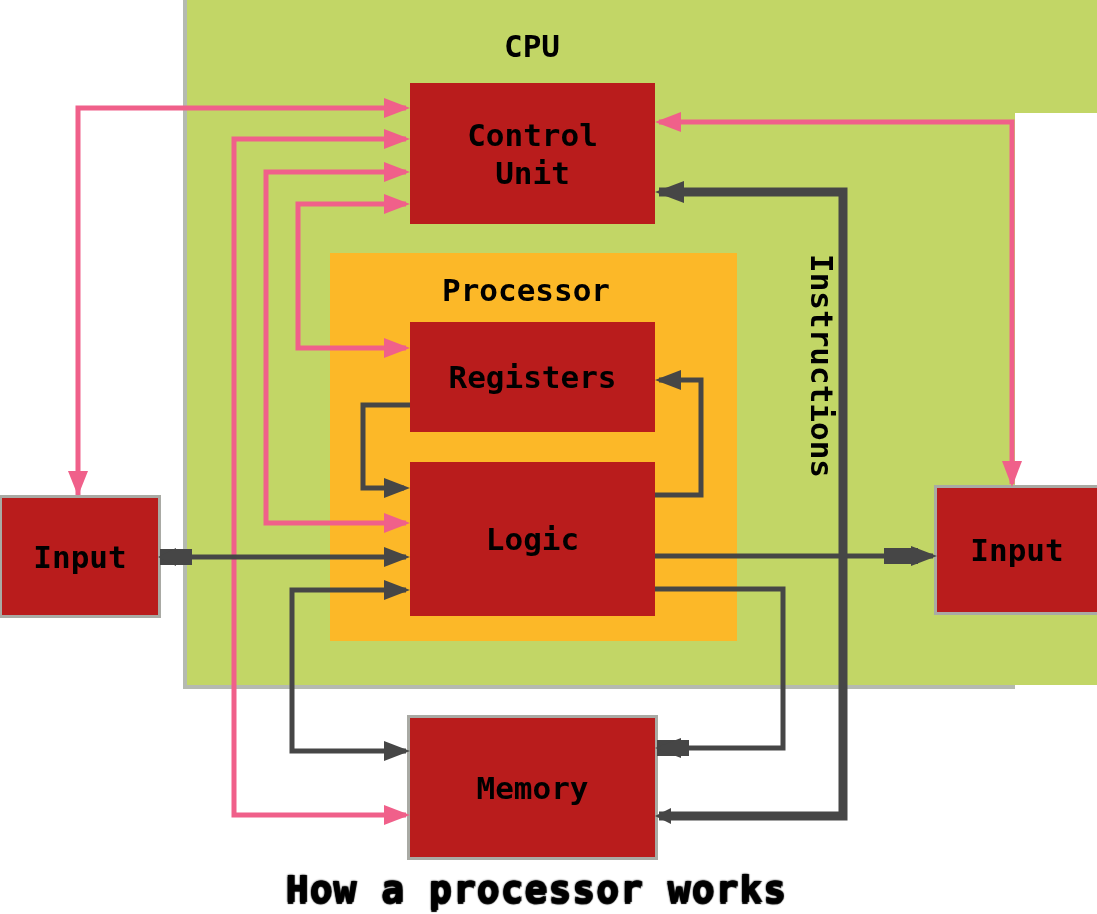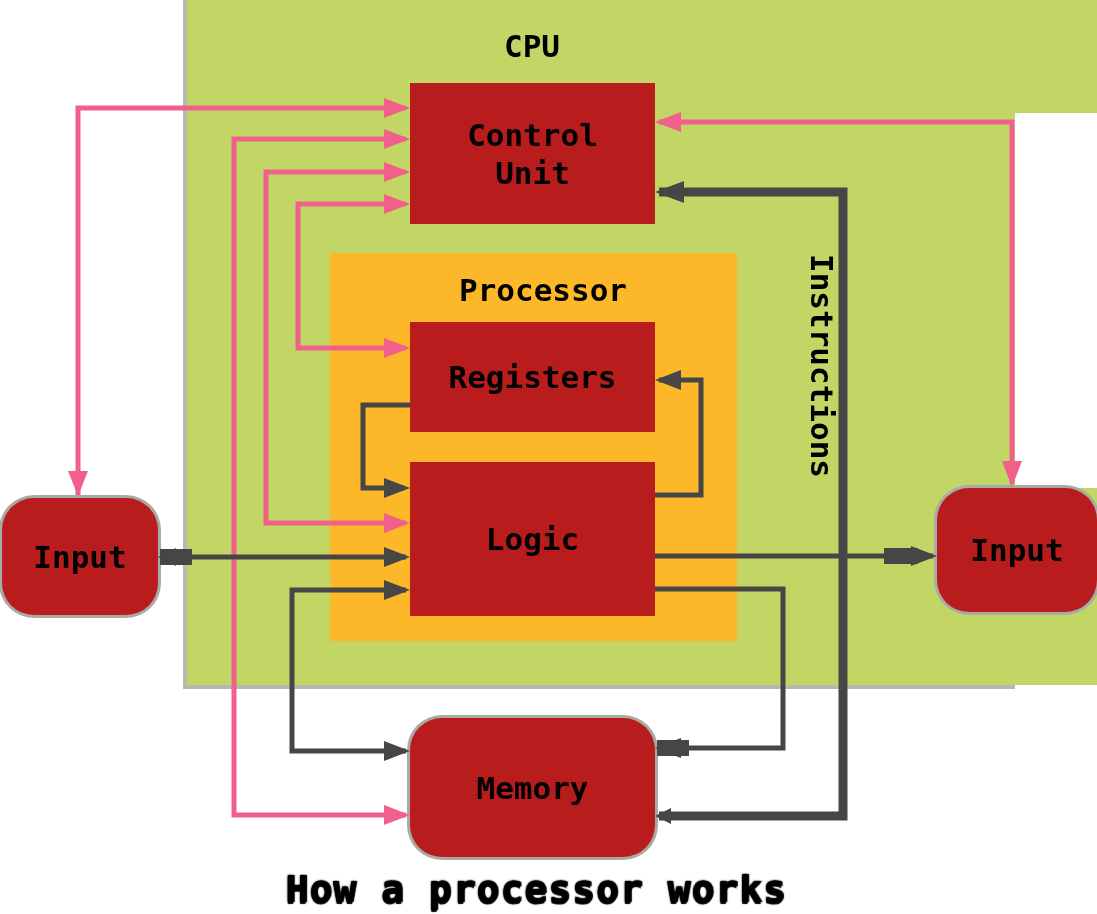--- a/index.html
+++ b/index.html
@@ -15,21 +15,21 @@
   
   .green{background:#c2d666;}
   .graystrip{background:#b5bab0;}
   .orange{background:#fcb828;}
   
   .pbox{
     background:#b91c1c;
     display:flex;align-items:center;justify-content:center;
     text-align:center;
   }
-  .pbox.ring{box-shadow:0 0 0 3px #a9aaa4;border-radius:32px;}
+  .pbox.ring{box-shadow:0 0 0 3px #a9aaa4;}
   .boxlabel{
     font-size:31px;font-weight:bold;line-height:38px;
     white-space:pre-line;letter-spacing:0px;
   }
   .freelabel{
     font-size:31px;font-weight:bold;line-height:36px;text-align:center;
   }
   #instructions-label{
     left:840px;top:248px;width:236px;height:36px;
     transform:rotate(90deg);transform-origin:0 0;
@@ -154,19 +154,19 @@
 
     <g stroke="#464646" fill="#464646">
       <polyline points="659,816 843,816 843,192 659,192" fill="none" stroke-width="9"></polyline>
       <polygon stroke="none" points="655,192 684,181 684,203"></polygon>
       <polygon stroke="none" points="655,816 671,808 671,824"></polygon>
     </g>
   </svg>
 
   <div class="abs freelabel lbl" style="left:482px;top:28px;width:100px;">CPU</div>
 
-  <div class="abs freelabel lbl" style="left:443px;top:272px;width:200px;">Processor</div>
+  <div class="abs freelabel lbl" style="left:426px;top:272px;width:200px;">Processor</div>
 
   <div class="abs lbl" id="instructions-label">Instructions</div>
 
   <div class="abs lbl" id="caption">How a processor works</div>
 
 </div>
 
 </body></html>

